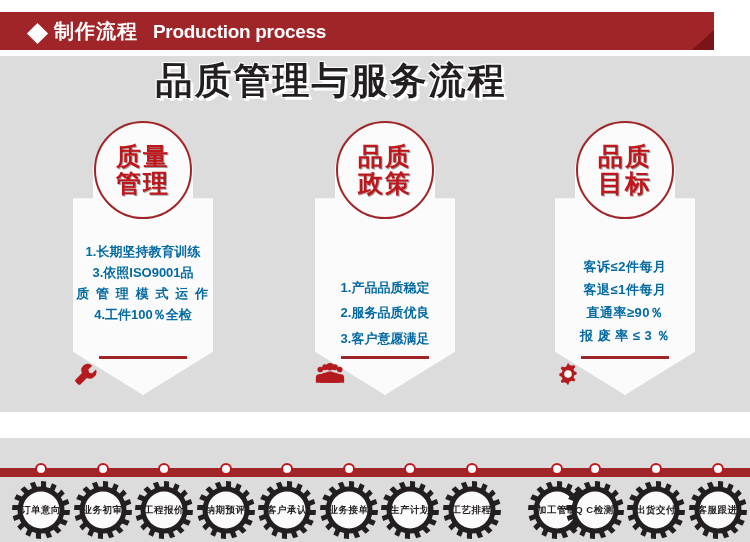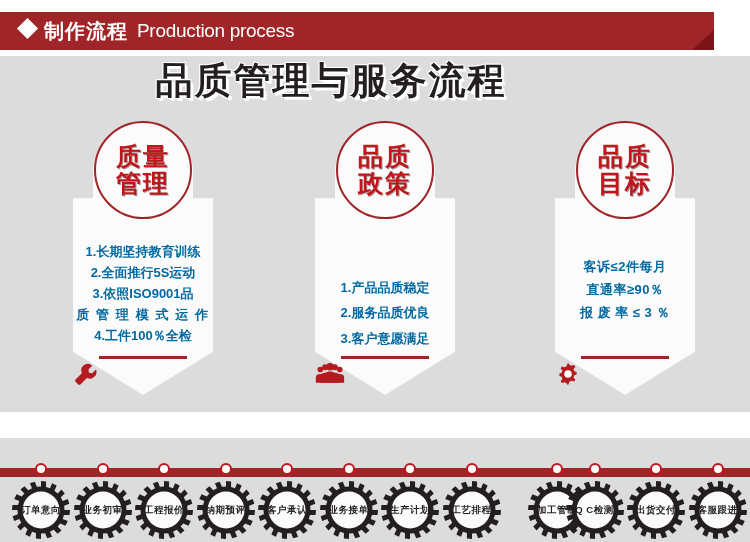--- a/index.html
+++ b/index.html
@@ -11,32 +11,32 @@
     position:relative;
   }
   .stage{position:relative;width:750px;height:542px;overflow:hidden;background:#fff;}
 
   
   .header-bar{
     position:absolute;left:0;top:12px;width:714px;height:38px;
     background:#A02528;
     display:flex;align-items:center;
   }
-  .header-inner{display:flex;align-items:flex-start;padding-left:20px;gap:9px;}
+  .header-inner{display:flex;align-items:flex-end;padding-left:30px;gap:9px;}
   .diamond-icon{
     width:15px;height:15px;background:#ffffff;
     transform:rotate(45deg);flex:0 0 auto;
   }
   .header-cn{
     color:#ffffff;font-size:20px;font-weight:bold;letter-spacing:1px;
     line-height:1;white-space:nowrap;
   }
   .header-en{
-    color:#ffffff;font-size:19px;font-weight:normal;line-height:1;
-    white-space:nowrap;letter-spacing:-0.3px;
+    color:#ffffff;font-size:19px;font-weight:bold;line-height:1;
+    white-space:nowrap;margin-left:6px;letter-spacing:-0.3px;
   }
   .fold-corner{
     position:absolute;left:692px;top:30px;width:22px;height:20px;
     background:#7B1417;
     clip-path:polygon(100% 0,100% 100%,0 100%);
   }
 
   
   .panel-upper{
     position:absolute;left:0;top:56px;width:750px;height:356px;
@@ -163,21 +163,20 @@
     <div class="card-shape"></div>
     <div class="card-dome2"></div>
 
     <div class="circle">
       <span class="circle-line">质量</span>
       <span class="circle-line">管理</span>
     </div>
 
     <div class="card-items">
       <div class="card-item">1.长期坚持教育训练</div>
-      <div class="card-item">2.全面推行5S运动</div>
       <div class="card-item">3.依照ISO9001品</div>
       <div class="card-item wide">质 管 理 模 式 运 作</div>
       <div class="card-item">4.工件100％全检</div>
     </div>
 
     <div class="card-rule"></div>
 
     <div class="card-icon">
       <svg width="26" height="26" viewBox="0 0 24 24" aria-hidden="true">
         <path fill="#B31B1F" d="M9.6 2.2a6 6 0 0 0-1.3 7.1L2.6 15a1.8 1.8 0 0 0 0 2.6l1.9 1.9a1.8 1.8 0 0 0 2.6 0l5.7-5.7a6 6 0 0 0 7.1-1.3 6 6 0 0 0 1.3-6.5l-3.5 3.5-2.9-.6-.6-2.9 3.5-3.5A6 6 0 0 0 9.6 2.2z"></path>
@@ -222,20 +221,21 @@
     <div class="card-shape"></div>
     <div class="card-dome2"></div>
 
     <div class="circle">
       <span class="circle-line">品质</span>
       <span class="circle-line">目标</span>
     </div>
 
     <div class="card-items">
       <div class="card-item">客诉≤2件每月</div>
+      <div class="card-item">客退≤1件每月</div>
       <div class="card-item">直通率≥90％</div>
       <div class="card-item">报 废 率 ≤ 3 ％</div>
     </div>
 
     <div class="card-rule"></div>
 
     <div class="card-icon">
       <svg width="26" height="26" viewBox="0 0 24 24" aria-hidden="true">
         <path fill="#B31B1F" d="M12 1.6l1.55 2.06a8.6 8.6 0 0 1 1.7.7l2.5-.56.97 1.68-1.6 2a8.6 8.6 0 0 1 .45 1.78l2.43 1.1v1.94l-2.43 1.1a8.6 8.6 0 0 1-.45 1.78l1.6 2-.97 1.68-2.5-.56a8.6 8.6 0 0 1-1.7.7L12 22.4l-1.55-2.06a8.6 8.6 0 0 1-1.7-.7l-2.5.56-.97-1.68 1.6-2a8.6 8.6 0 0 1-.45-1.78L4 13.64V11.7l2.43-1.1a8.6 8.6 0 0 1 .45-1.78l-1.6-2 .97-1.68 2.5.56a8.6 8.6 0 0 1 1.7-.7z"></path>
         <circle cx="12" cy="12" r="3.5" fill="#FBFBFB"></circle>

